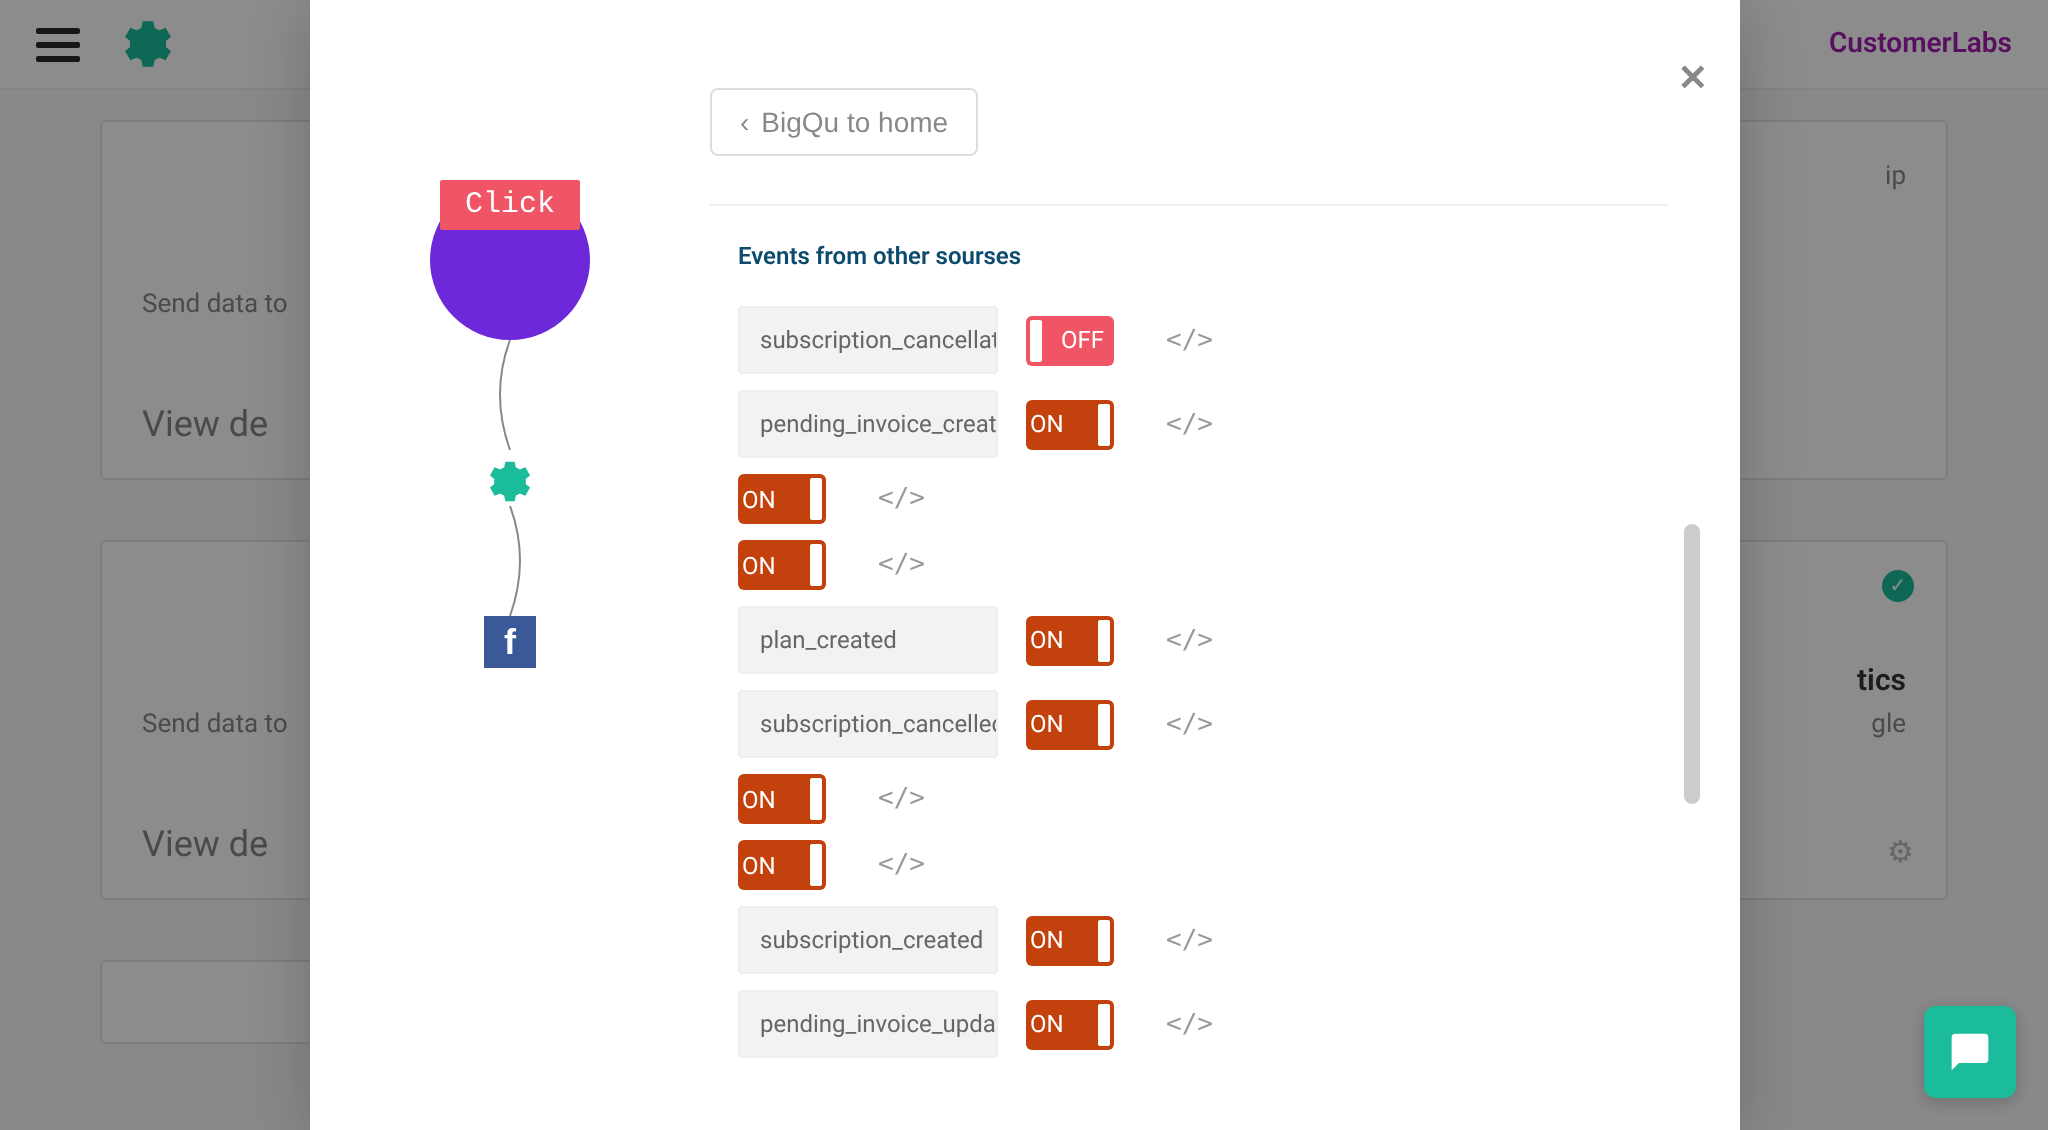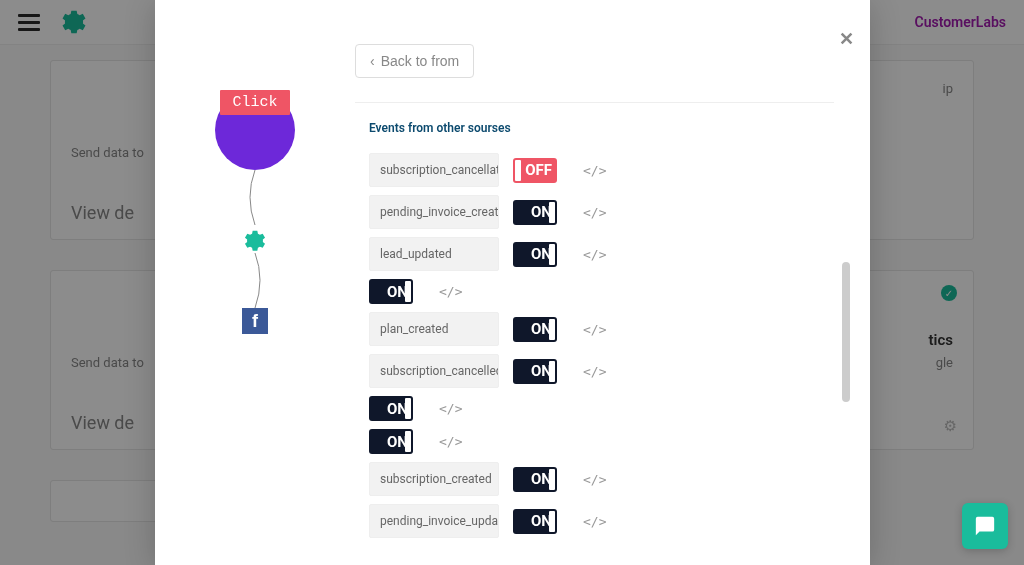--- a/index.html
+++ b/index.html
@@ -260,33 +260,33 @@
     .toggle {
       width: 44px;
       height: 25px;
       border-radius: 3px;
       display: flex;
       align-items: center;
       position: relative;
       cursor: pointer;
     }
     .toggle.on {
-      background: #0f172a;
+      background: #c2410c;
       justify-content: flex-start;
-      padding-left: 18px;
+      padding-left: 2px;
     }
     .toggle.off {
       background: #ef5565;
       justify-content: flex-end;
       padding-right: 5px;
     }
     .toggle-label {
       color: #fff;
-      font-size: 15px;
-      font-weight: 700;
+      font-size: 12px;
+      font-weight: 400;
       text-align: right;
     }
     .toggle-knob {
       position: absolute;
       width: 6px;
       height: 21px;
       background: #fff;
       border-radius: 1px;
       top: 2px;
     }
@@ -414,21 +414,21 @@
       </div>
       <svg class="connector curved" viewBox="0 0 30 55">
           <path d="M15,0 Q25,27 15,55" stroke="#888" fill="none" stroke-width="1"></path>
         </svg>
       <div class="fb-node">f</div>
     </div>
 
     <div class="modal-right">
       <button class="back-btn">
         <span>‹</span>
-        <span>Back to from</span>
+        <span>BigQu to home</span>
       </button>
       <div class="events-panel">
         <div class="events-inner">
           <div class="events-header">Events from other sourses</div>
           <div id="events-list">
               <div class="event-row">
                 <div class="event-name">subscription_cancellation_reminder</div>
                 <div class="toggle off">
                   <span class="toggle-label">OFF</span>
                   <span class="toggle-knob"></span>
@@ -437,21 +437,20 @@
               </div>
               <div class="event-row">
                 <div class="event-name">pending_invoice_created</div>
                 <div class="toggle on">
                   <span class="toggle-label">ON</span>
                   <span class="toggle-knob"></span>
                 </div>
                 <div class="code-icon">&lt;/&gt;</div>
               </div>
               <div class="event-row">
-                <div class="event-name">lead_updated</div>
                 <div class="toggle on">
                   <span class="toggle-label">ON</span>
                   <span class="toggle-knob"></span>
                 </div>
                 <div class="code-icon">&lt;/&gt;</div>
               </div>
               <div class="event-row">
                 <div class="toggle on">
                   <span class="toggle-label">ON</span>
                   <span class="toggle-knob"></span>

